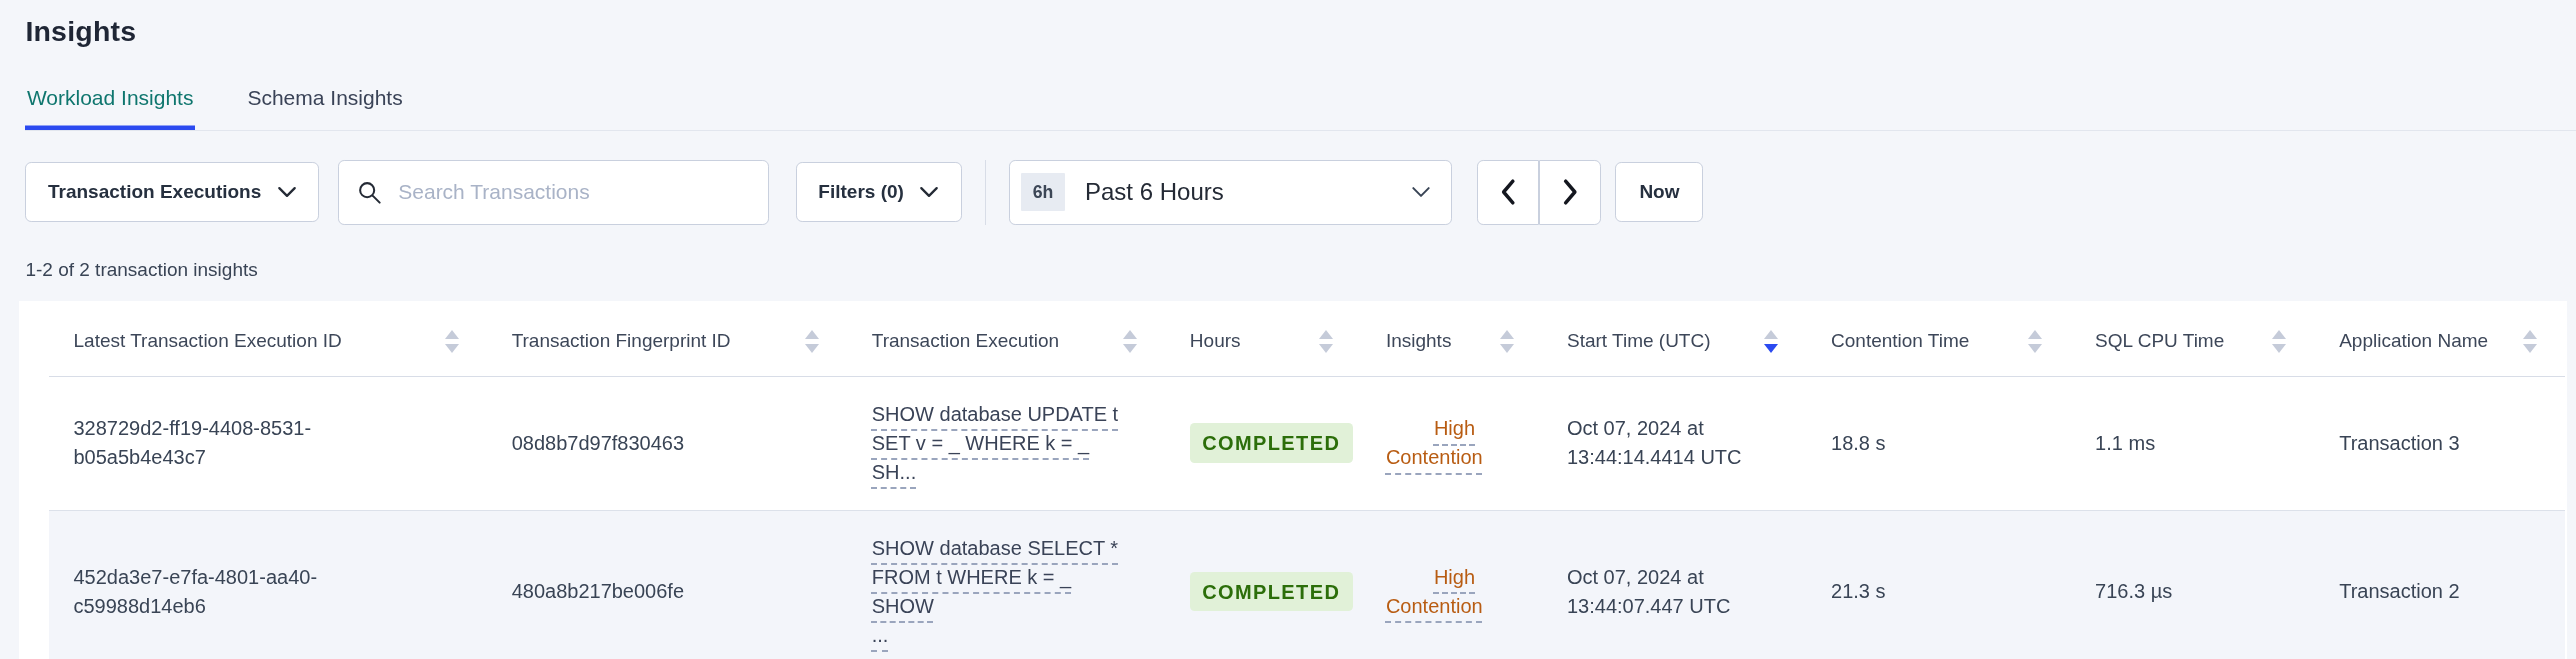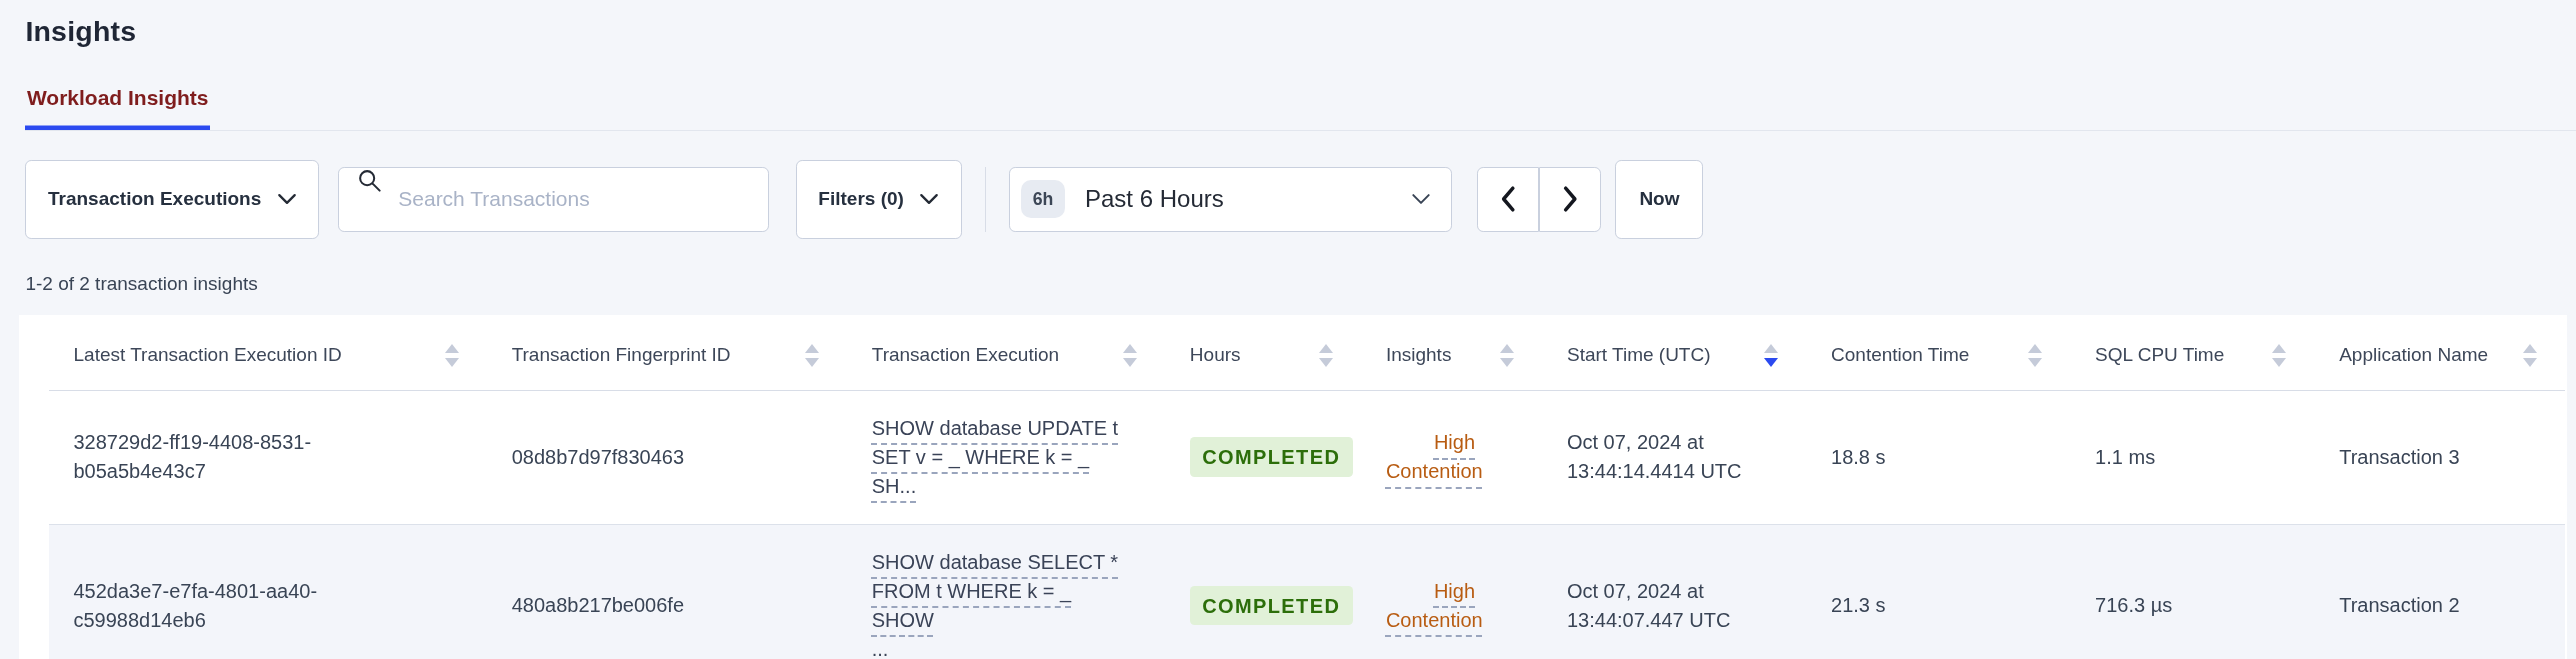--- a/index.html
+++ b/index.html
@@ -24,53 +24,53 @@
     display: flex; gap: 51px;
     margin: 37px 0 0 25.4px;
     border-bottom: 1.5px solid #e2e6ee;
   }
   .tab {
     font-size: 21px; line-height: 26px;
     padding: 0 1.5px 18.5px 1.5px;
     color: #3a4357; cursor: pointer;
   }
   .tab.active {
-    color: #7f1d1d; font-weight: 700;
+    color: #0f766e; font-weight: 400;
     box-shadow: inset 0 -4.6px 0 #2b4af0;
   }
 
   
   .toolbar { display: flex; align-items: center; margin: 29px 25.4px 0; }
   .btn {
     display: inline-flex; align-items: center; gap: 15.4px;
-    height: 79px; padding: 0 21.6px;
+    height: 60px; padding: 0 21.6px;
     background: #fff; border: 1.5px solid #c9d0de; border-radius: 6.2px;
     font-size: 19px; font-weight: 700; color: #26303f;
     font-family: inherit; cursor: pointer; white-space: nowrap;
   }
   .search {
-    display: flex; gap: 14px;
+    display: flex; align-items: center; gap: 14px;
     width: 431px; height: 65px; margin-left: 18.5px; padding: 0 18.5px;
     background: #fff; border: 1.5px solid #c9d0de; border-radius: 6.2px;
   }
   .search input {
     flex: 1; min-width: 0; border: none; outline: none; background: transparent;
     font-family: inherit; font-size: 21px; color: #242a35;
   }
   .search input::placeholder { color: #a9b3c7; }
   .filters-btn { margin-left: 27px; }
   .vdivider { width: 1.5px; height: 65px; background: #d8dde7; margin: 0 23px; }
   .time-picker {
     display: flex; align-items: center;
     width: 443px; height: 65px; padding: 0 20px 0 10.8px;
     background: #fff; border: 1.5px solid #c9d0de; border-radius: 6.2px;
     cursor: pointer;
   }
   .time-badge {
-    background: #e7ebf2; border-radius: 10px; padding: 8.5px 11.6px;
+    background: #e7ebf2; border-radius: 1px; padding: 8.5px 11.6px;
     font-size: 17.7px; font-weight: 700; color: #3c4656;
   }
   .time-label { margin-left: 20px; font-size: 24px; color: #242a35; flex: 1; }
   .arrows { display: flex; margin-left: 25px; }
   .arrow-btn {
     width: 62px; height: 65px;
     display: flex; align-items: center; justify-content: center;
     background: #fff; border: 1.5px solid #c9d0de; cursor: pointer;
   }
   .arrow-btn.prev { border-radius: 6.2px 0 0 6.2px; border-right-width: 0.8px; }
@@ -134,20 +134,21 @@
 </style>
 </head>
 <body>
 
 <div>
 
   <h1 class="page-title">Insights</h1>
 
   <nav class="tabs">
     <div class="tab active">Workload Insights</div>
+    <div class="tab">Schema Insights</div>
   </nav>
 
   <div class="toolbar">
 
     <button class="btn">
       <span>Transaction Executions</span>
       <span class="icon">
         <svg width="20" height="14" viewBox="0 0 26 18">
             <polyline points="3,4 13,14 23,4" fill="none" stroke="#242a35" stroke-width="3" stroke-linecap="round" stroke-linejoin="round"></polyline>
           </svg>

